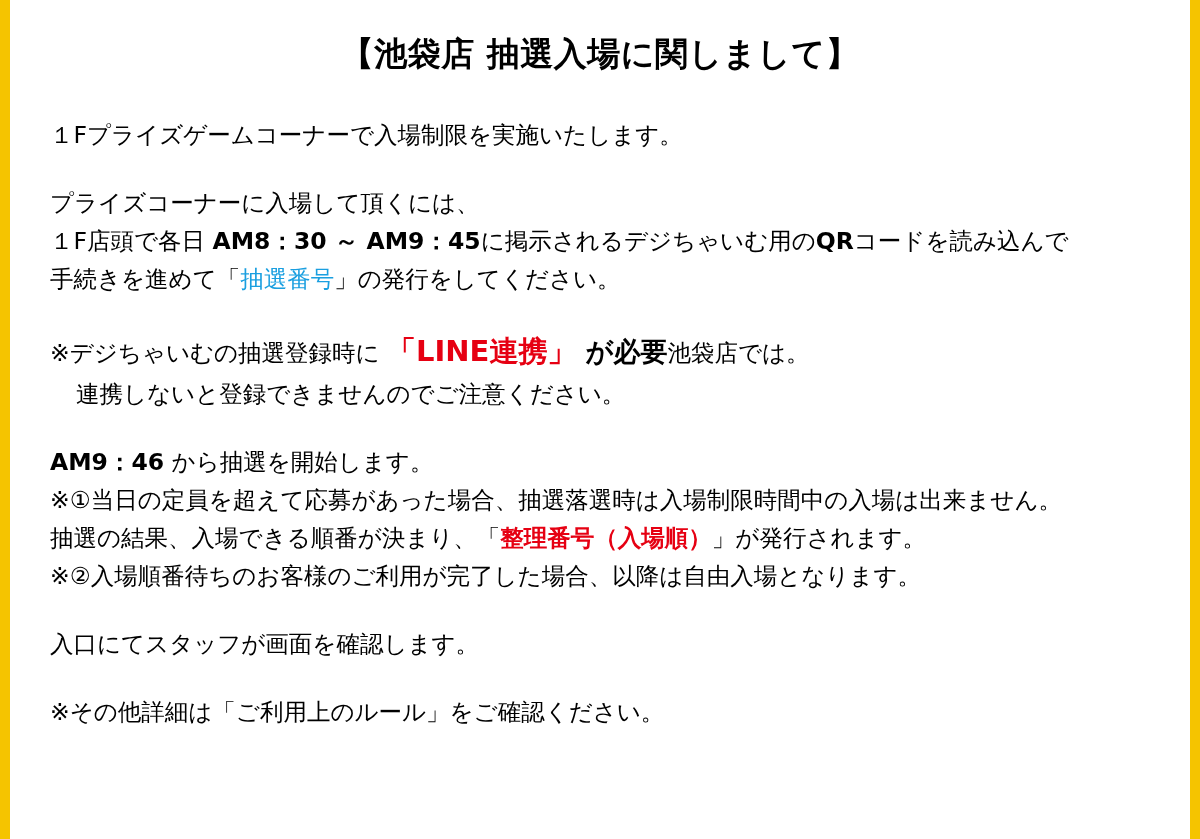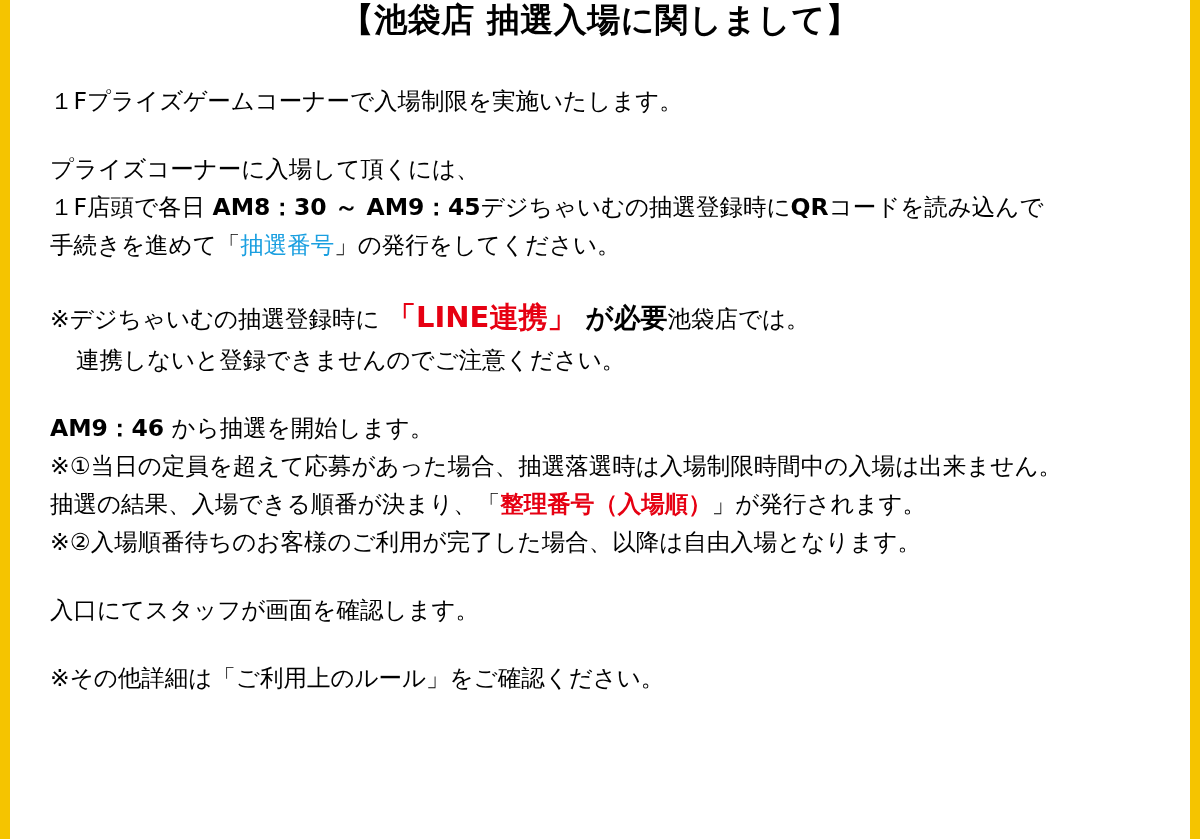--- a/index.html
+++ b/index.html
@@ -33,20 +33,21 @@
   .content {
     position: relative;
     padding: 0;
   }
   .title {
     text-align: center;
     font-size: 33px;
     font-weight: bold;
     color: #000000;
     letter-spacing: 0.5px;
+    padding-top: 34px;
     line-height: 1.2;
   }
   .body-block {
     padding: 0 0 0 40px;
     color: #000000;
   }
   .spacer-lg { height: 30px; }
 
   .line {
     font-size: 23.5px;
@@ -84,21 +85,21 @@
     <div class="body-block first-group">
 
       <div>
         <div class="line">１Fプライズゲームコーナーで入場制限を実施いたします。</div>
       </div>
 
       <div class="spacer-lg"></div>
 
       <div>
         <div class="line">プライズコーナーに入場して頂くには、</div>
-        <div class="line"><span>１F店頭で各日 </span><span class="b">AM8：30 ～ AM9：45</span><span>デジちゃいむの抽選登録時に</span><span class="b">QR</span><span>コードを読み込んで</span></div>
+        <div class="line"><span>１F店頭で各日 </span><span class="b">AM8：30 ～ AM9：45</span><span>に掲示されるデジちゃいむ用の</span><span class="b">QR</span><span>コードを読み込んで</span></div>
         <div class="line"><span>手続きを進めて「</span><span class="blue">抽選番号</span><span>」の発行をしてください。</span></div>
       </div>
 
       <div class="spacer-lg"></div>
 
       <div>
         <div class="line"><span>※デジちゃいむの抽選登録時に </span><span class="big-red">「LINE連携」</span><span class="big-blk"> が必要</span><span>池袋店では。</span></div>
         <div class="line indent-1">連携しないと登録できませんのでご注意ください。</div>
       </div>
 

